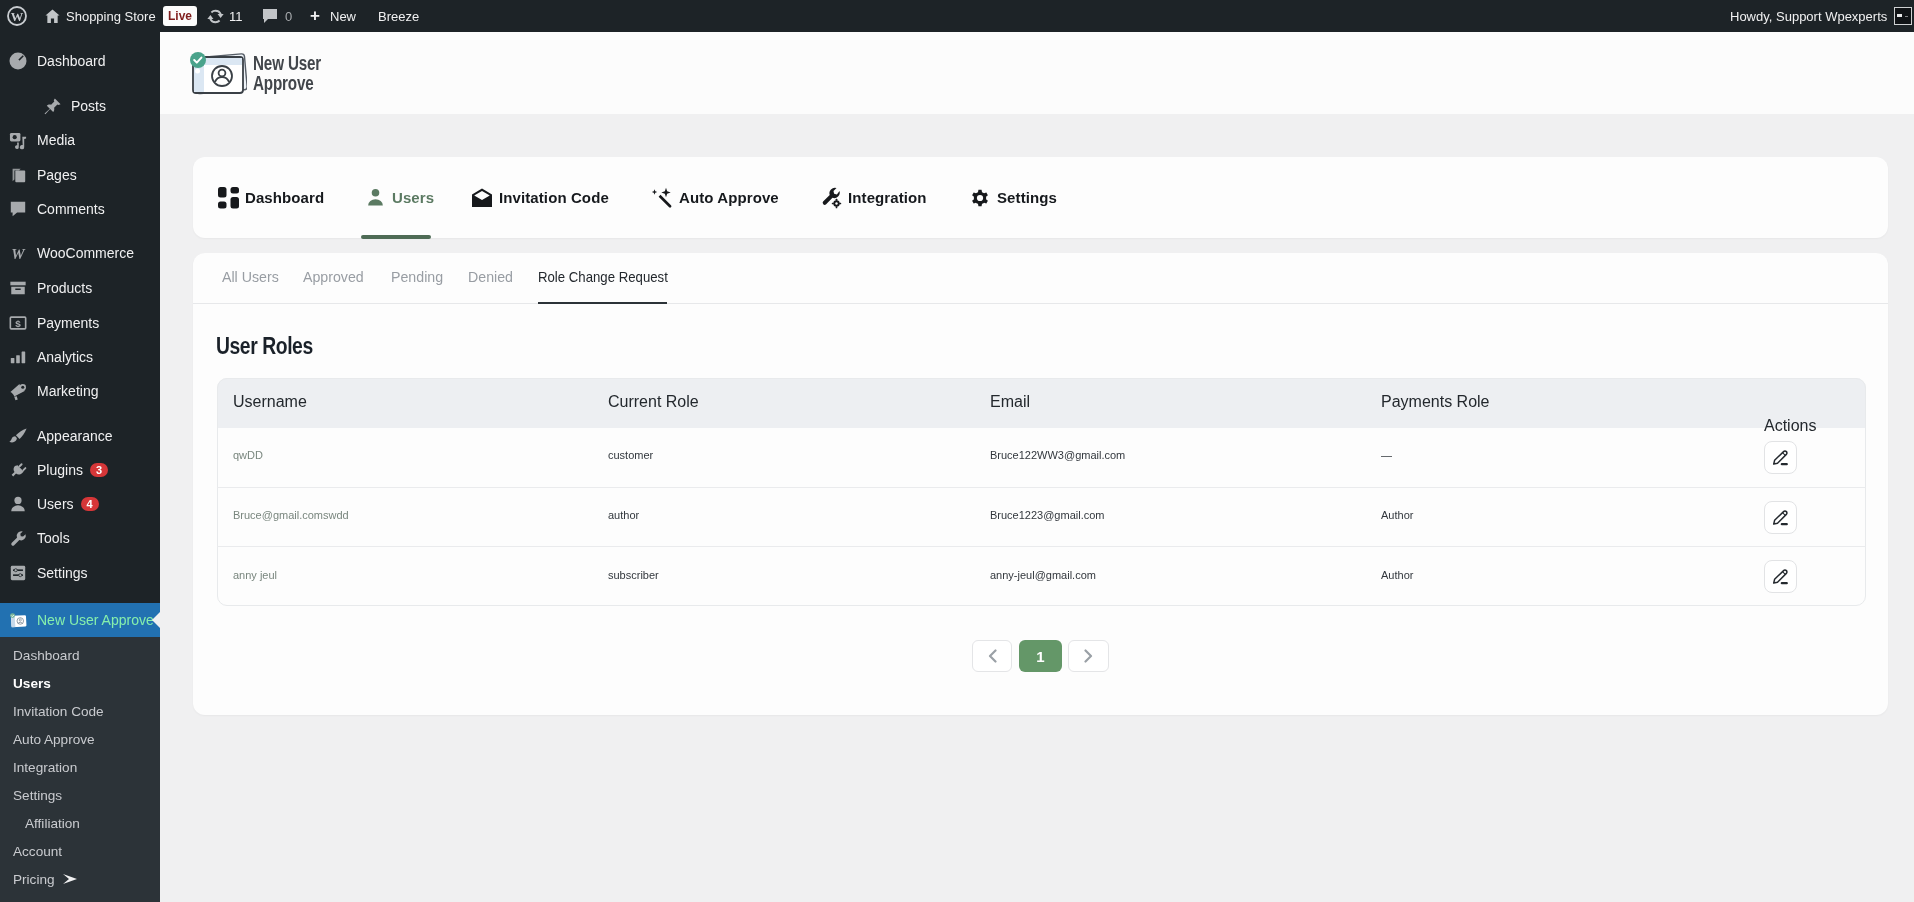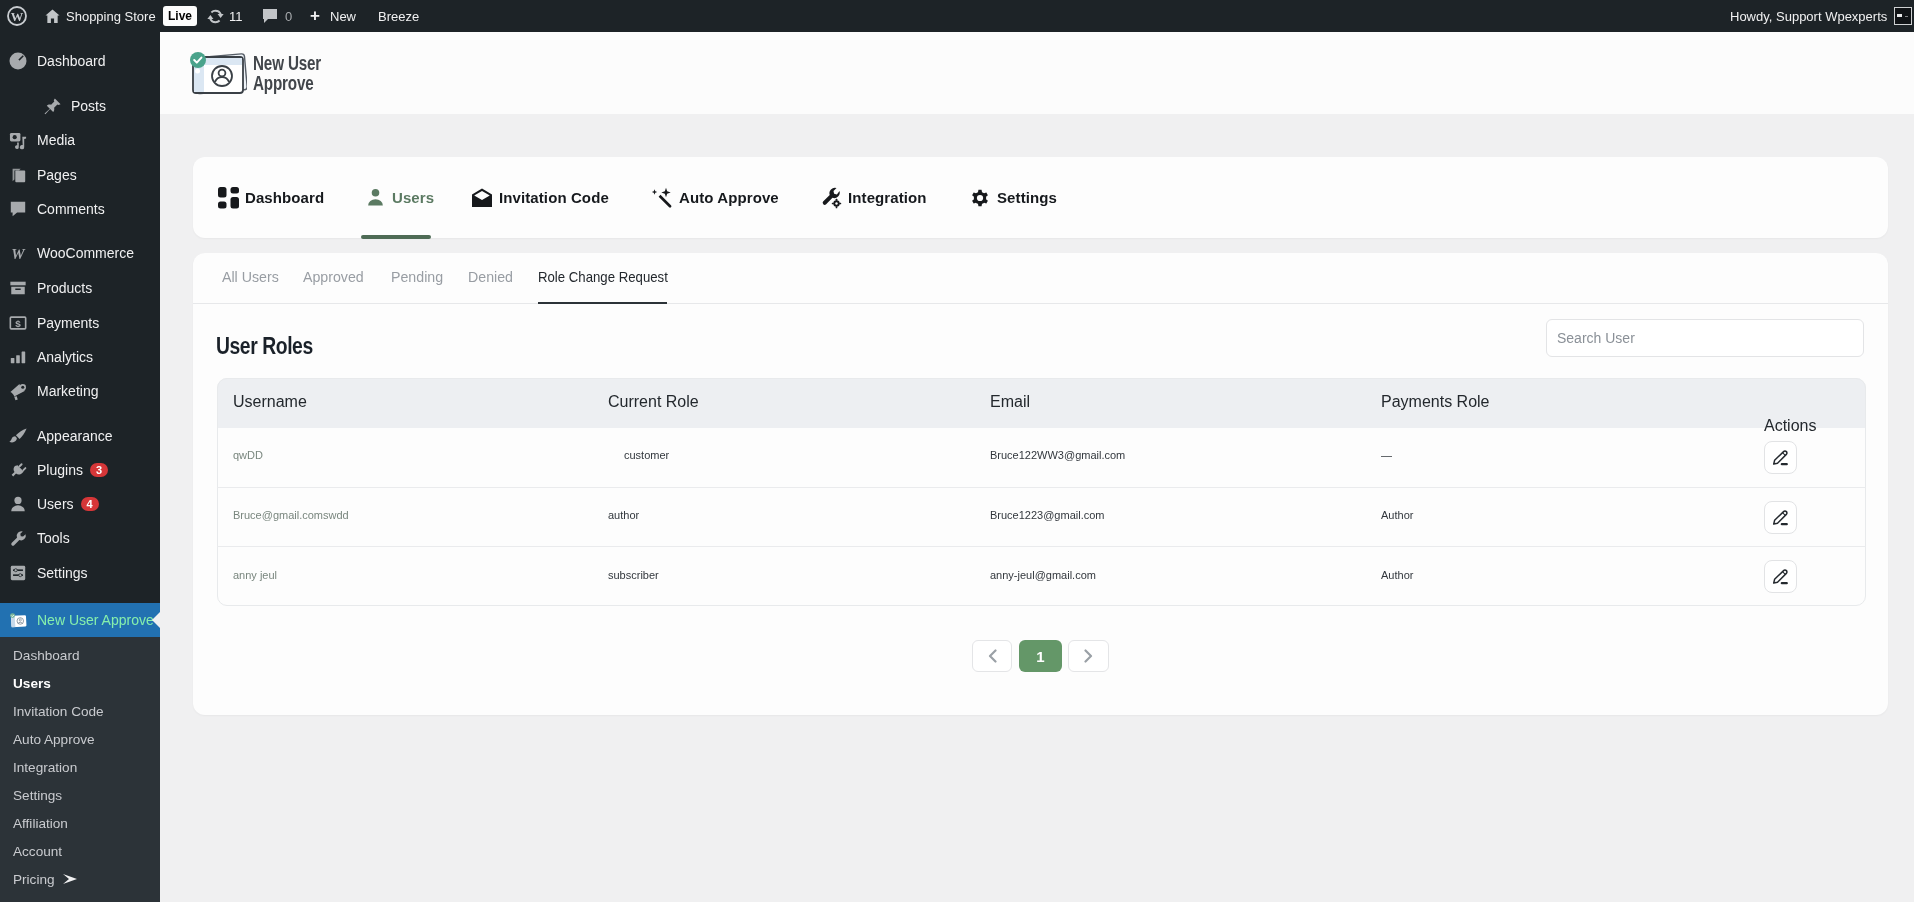--- a/index.html
+++ b/index.html
@@ -4,21 +4,21 @@
 <style>
 * { margin:0; padding:0; box-sizing:border-box; }
 html,body { width:1914px; height:902px; overflow:hidden; }
 body { font-family:"Liberation Sans", sans-serif; background:#f0f0f1; position:relative; }
 #stage { position:absolute; left:0; top:0; width:1914px; height:902px; }
 
 
 #adminbar { position:absolute; left:0; top:0; width:1914px; height:32px; background:#1d2327; color:#f0f0f1; font-size:13px; z-index:50; }
 #adminbar .it { position:absolute; top:0; height:32px; display:flex; align-items:center; color:#f0f0f1; }
 #adminbar svg { display:block; }
-.live-badge { position:absolute; left:163px; top:6px; width:34px; height:20px; background:#fcfcfc; color:#000000; border-radius:3px; font-size:12px; font-weight:bold; display:flex; align-items:center; justify-content:center; }
+.live-badge { position:absolute; left:163px; top:6px; width:34px; height:20px; background:#fcfcfc; color:#7f1d1d; border-radius:3px; font-size:12px; font-weight:bold; display:flex; align-items:center; justify-content:center; }
 .avatar { position:absolute; left:1894px; top:7px; width:18px; height:18px; border:1.5px solid #cfd1d3; background:#101316; }
 .avatar i { position:absolute; left:1.5px; top:6px; width:5px; height:3px; background:#e8e9ea; box-shadow:7px 1px 0 -1px rgba(220,222,224,0.55); }
 
 
 #sidebar { position:absolute; left:0; top:32px; width:160px; height:870px; background:#1d2327; z-index:40; }
 #submenu-bg { position:absolute; left:0; top:605px; width:160px; height:265px; background:#2c3338; }
 .mi { position:absolute; left:0; width:160px; height:34px; display:flex; align-items:center; color:#f0f0f1; font-size:14px; }
 .mi .ico { width:20px; height:20px; margin-left:8px; margin-right:9px; flex:0 0 20px; display:flex; align-items:center; justify-content:center; }
 .badge { background:#d63638; color:#fff; border-radius:9px; font-size:11px; font-weight:bold; padding:1px 6px; margin-left:7px; }
 .nua-active { background:#2271b1; color:#86efac; }
@@ -216,21 +216,21 @@
           </svg>
       </span>New User Approve
       <span class="nua-arrow"></span>
     </div>
     <div class="smi" style="top:609px;">Dashboard</div>
     <div class="smi on" style="top:637px;">Users</div>
     <div class="smi" style="top:665px;">Invitation Code</div>
     <div class="smi" style="top:693px;">Auto Approve</div>
     <div class="smi" style="top:721px;">Integration</div>
     <div class="smi" style="top:749px;">Settings</div>
-    <div class="smi" style="top:777px;">Affiliation</div>
+    <div class="smi" style="top:777px;margin-left:12px;">Affiliation</div>
     <div class="smi" style="top:805px;">Account</div>
     <div class="smi" style="top:833px;">Pricing&nbsp;&nbsp;<svg width="16" height="12" viewBox="0 0 16 12" fill="#f0f0f1">
           <path d="M1 6 L15 1 L9 6 L15 11 Z" transform="scale(-1,1) translate(-16,0)"></path>
         </svg></div>
   </div>
 
   <div id="logo">
     <svg width="58" height="50" viewBox="0 0 58 50">
       <g transform="rotate(-5 29 26)">
           <rect x="7" y="7" width="50" height="36" rx="3" fill="#eef3f8" stroke="#565d66" stroke-width="1.4"></rect>
@@ -299,32 +299,31 @@
   <div class="card" id="maincard"></div>
   <div class="subtab" style="left:222px;">All Users</div>
   <div class="subtab" style="left:303px;">Approved</div>
   <div class="subtab" style="left:391px;">Pending</div>
   <div class="subtab" style="left:468px;">Denied</div>
   <div class="subtab on" style="left:538px;">Role Change Request</div>
   <div id="subtab-border"></div>
   <div id="subtab-underline"></div>
 
   <div id="userroles">User Roles</div>
-  <div id="search">Search User</div>
 
   <div id="thead"></div>
   <div id="tbl"></div>
   <div class="th" style="left:233px;">Username</div>
   <div class="th" style="left:608px;">Current Role</div>
   <div class="th" style="left:990px;">Email</div>
   <div class="th" style="left:1381px;">Payments Role</div>
   <div class="th" style="left:1764px;margin-top:24px;">Actions</div>
 
   <div class="td uname" style="left:233px; top:449px;">qwDD</div>
-  <div class="td" style="left:608px; top:449px;margin-left:16px;">customer</div>
+  <div class="td" style="left:608px; top:449px;">customer</div>
   <div class="td" style="left:990px; top:449px;">Bruce122WW3@gmail.com</div>
   <div class="td" style="left:1381px; top:449px;">—</div>
 
   <div class="td uname" style="left:233px; top:509px;">Bruce@gmail.comswdd</div>
   <div class="td" style="left:608px; top:509px;">author</div>
   <div class="td" style="left:990px; top:509px;">Bruce1223@gmail.com</div>
   <div class="td" style="left:1381px; top:509px;">Author</div>
 
   <div class="td uname" style="left:233px; top:569px;">anny jeul</div>
   <div class="td" style="left:608px; top:569px;">subscriber</div>

